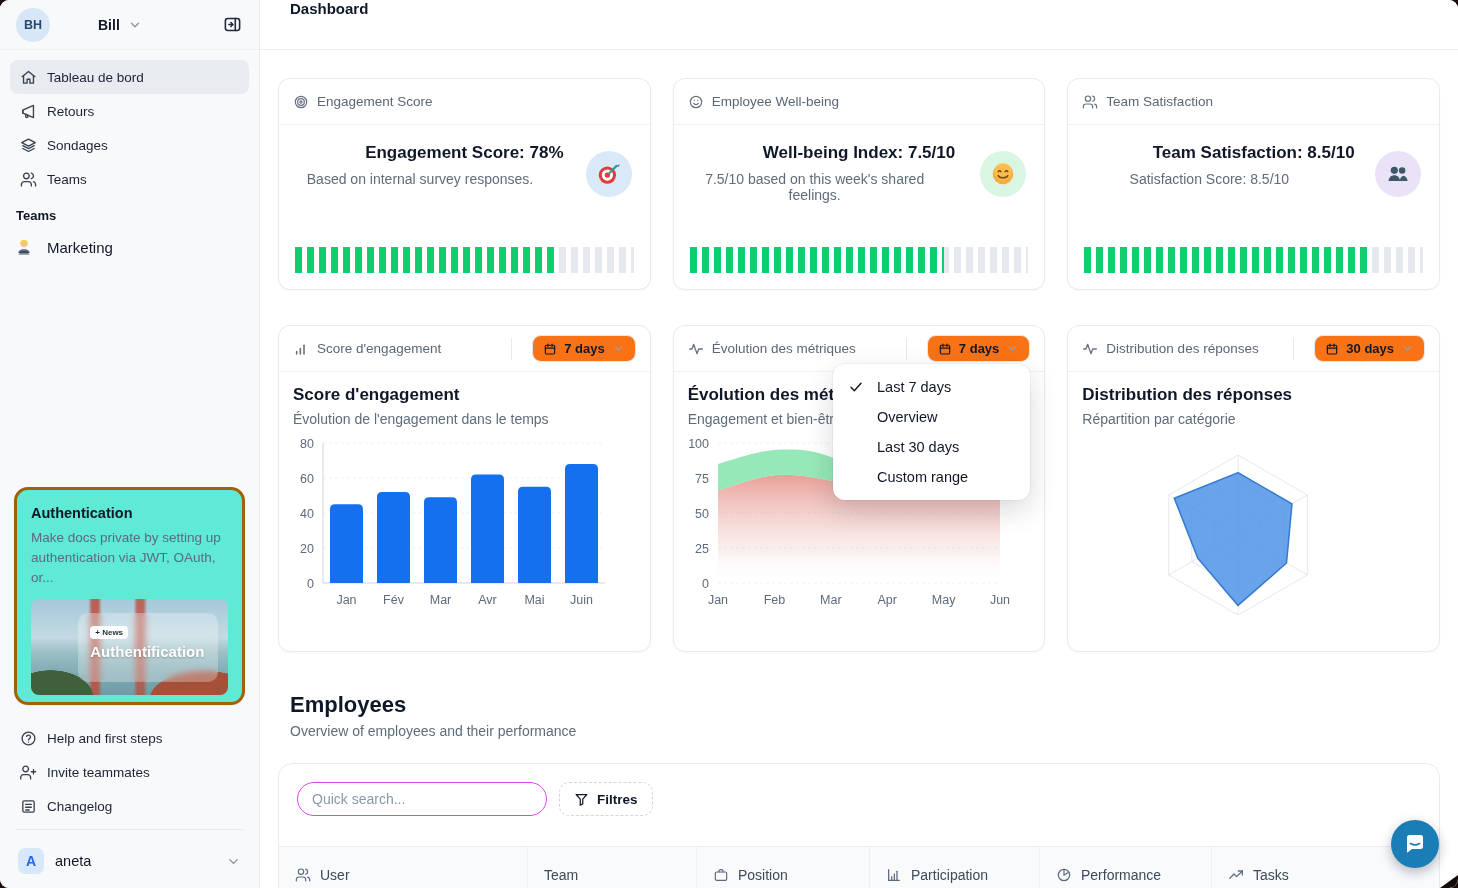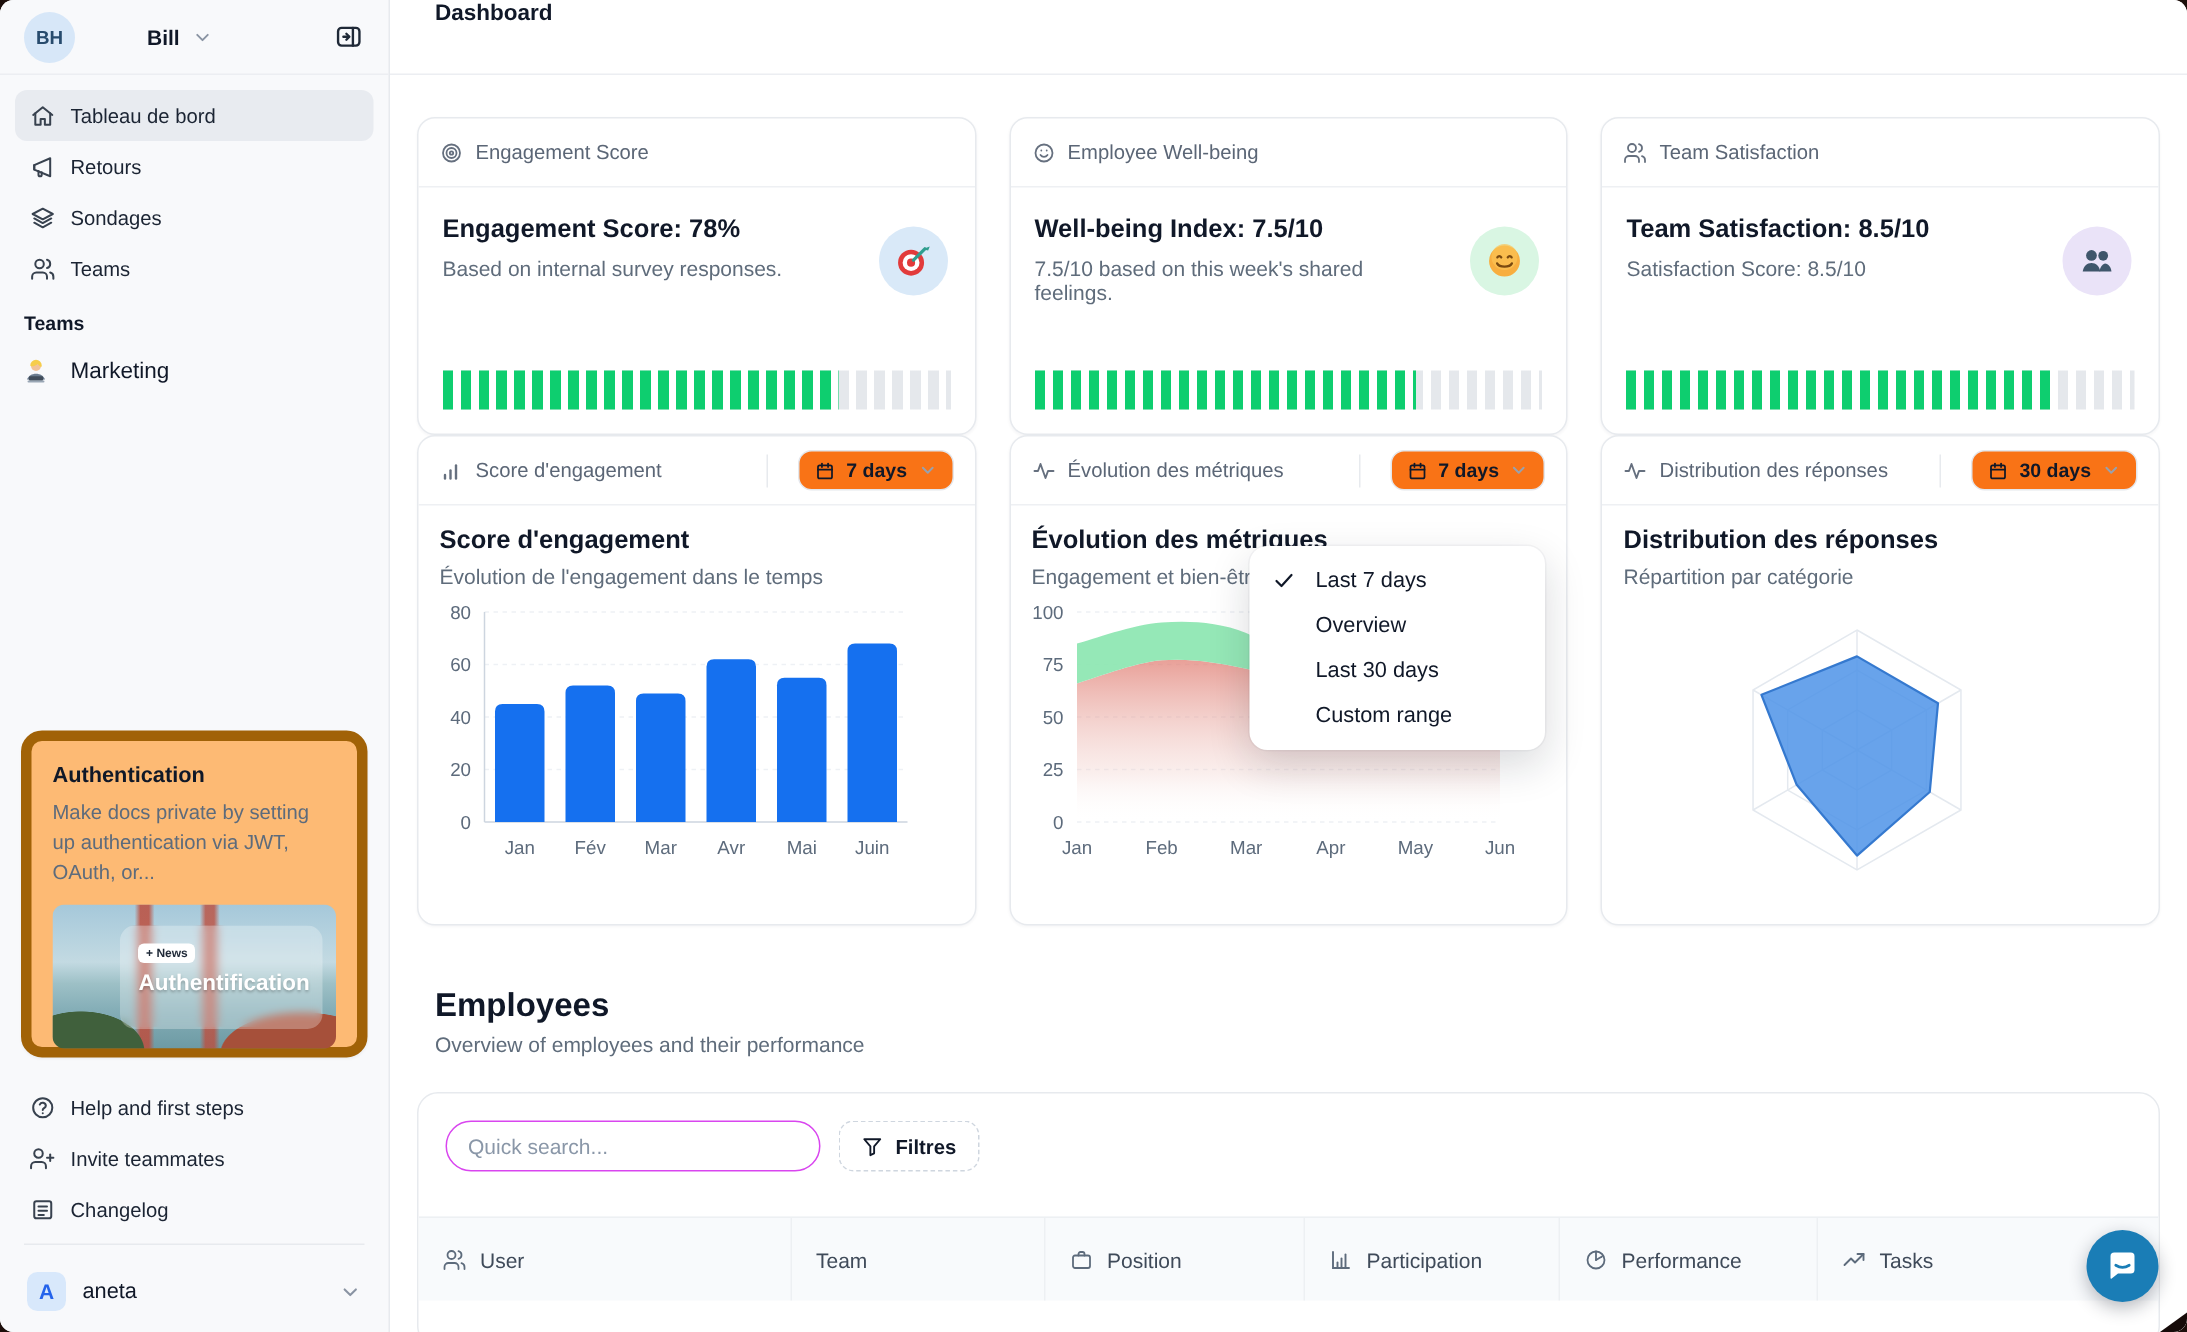--- a/index.html
+++ b/index.html
@@ -14,21 +14,21 @@
   .sb-user-name { font-size:14px; font-weight:700; color:#101828;margin-left:40px; }
   .chev { color:#8a94a3; display:flex; }
   .sb-collapse { margin-left:auto; width:30px; height:30px; border-radius:8px; display:flex; align-items:center; justify-content:center; color:#1f2937; cursor:pointer; }
   .sb-nav { padding:10px 10px 0; }
   .sb-item { height:34px; display:flex; align-items:center; gap:10px; padding:0 10px; border-radius:8px; font-size:13.5px; font-weight:500; color:#1b2433; cursor:pointer; }
   .sb-item .ni { color:#38424f; display:flex; }
   .sb-item.active { background:#e8ebf0; }
   .sb-section { padding:12px 16px 4px; font-size:13px; font-weight:600; color:#101828; }
   .sb-team { height:40px; display:flex; align-items:center; gap:13px; padding:0 14px; font-size:15px; font-weight:500; color:#101828; cursor:pointer; }
 
-  .promo { position:absolute; left:14px; right:14px; top:487px; height:218px; background:#fdba74; border:7px solid #a16207; border-radius:14px; box-shadow:0 1px 2px rgba(16,24,40,.05); padding:15px 14px; }
+  .promo { position:absolute; left:14px; right:14px; top:487px; height:218px; background:#5eead4; border:3px solid #a16207; border-radius:14px; box-shadow:0 1px 2px rgba(16,24,40,.05); padding:15px 14px; }
   .promo-title { font-size:14.5px; font-weight:700; color:#101828; }
   .promo-desc { margin-top:7px; font-size:13.5px; line-height:20px; color:#5d6b7c; }
   .promo-img { position:relative; margin-top:11px; height:96px; border-radius:8px; overflow:hidden;
     background:
       radial-gradient(70px 44px at 10% 102%, #40603c 60%, rgba(0,0,0,0) 61%),
       radial-gradient(90px 46px at 88% 104%, #a6503a 60%, rgba(0,0,0,0) 61%),
       linear-gradient(90deg, rgba(0,0,0,0) 29%, rgba(188,78,62,.85) 31% 34%, rgba(0,0,0,0) 36%, rgba(0,0,0,0) 52%, rgba(188,78,62,.8) 54% 57%, rgba(0,0,0,0) 59%),
       linear-gradient(180deg, #a5c8da 0%, #c3dae2 40%, #9dc0c6 55%, #86afb8 72%, #6d9aa4 100%);
   }
   .promo-overlay { position:absolute; left:24%; right:5%; top:15%; bottom:14%; background:rgba(255,255,255,.28); border-radius:10px; backdrop-filter:blur(3px); padding:8px 12px; }
@@ -41,23 +41,23 @@
   .ws-avatar { width:26px; height:26px; border-radius:7px; background:#d8e8fb; color:#2463eb; font-size:14px; font-weight:700; display:flex; align-items:center; justify-content:center; }
   .ws-name { font-size:14.5px; font-weight:400; color:#101828; }
   .sb-ws .chev { margin-left:auto; }
 
   
   .main { position:absolute; left:260px; right:0; top:0; bottom:0; background:#fff; overflow:hidden; }
   .topbar { height:50px; border-bottom:1px solid #eceef2; display:flex; align-items:flex-start; padding:0 30px; }
   .topbar-title { font-size:15px; font-weight:600; color:#101828; }
   .row { display:flex; gap:22px; margin:0 18px; }
   .row1 { margin-top:28px; }
-  .row2 { }
+  .row2 { margin-top:35px; }
   .card { flex:1; background:#fff; border:1px solid #e7eaee; border-radius:12px; box-shadow:0 1px 2px rgba(16,24,40,.04); position:relative; }
-  .stat-card { height:212px; }
+  .stat-card { height:212px;text-align:center; }
   .chart-card { height:327px; }
   .card-head { height:46px; display:flex; align-items:center; gap:8px; padding:0 14px; border-bottom:1px solid #eef0f3; }
   .card-head .hi { color:#66707f; display:flex; }
   .card-head-label { font-size:13.5px; font-weight:500; color:#5b6676; }
   .stat-title { margin:18px 16px 0; font-size:17px; font-weight:700; color:#101828; }
   .stat-desc { margin:8px 16px 0; font-size:14px; color:#5f6c7b; max-width:250px; }
   .emoji-circle { position:absolute; top:72px; right:18px; width:46px; height:46px; border-radius:50%; display:flex; align-items:center; justify-content:center; }
   .bg-blue { background:#d9e9f8; } .bg-green { background:#d9f6e3; } .bg-purple { background:#eae3f8; }
   .progress { position:absolute; left:16px; right:16px; bottom:16px; height:26px; }
   .progress .track { position:absolute; inset:0; background:repeating-linear-gradient(90deg,#e5e8ec 0 7px, rgba(0,0,0,0) 7px 12px); }

